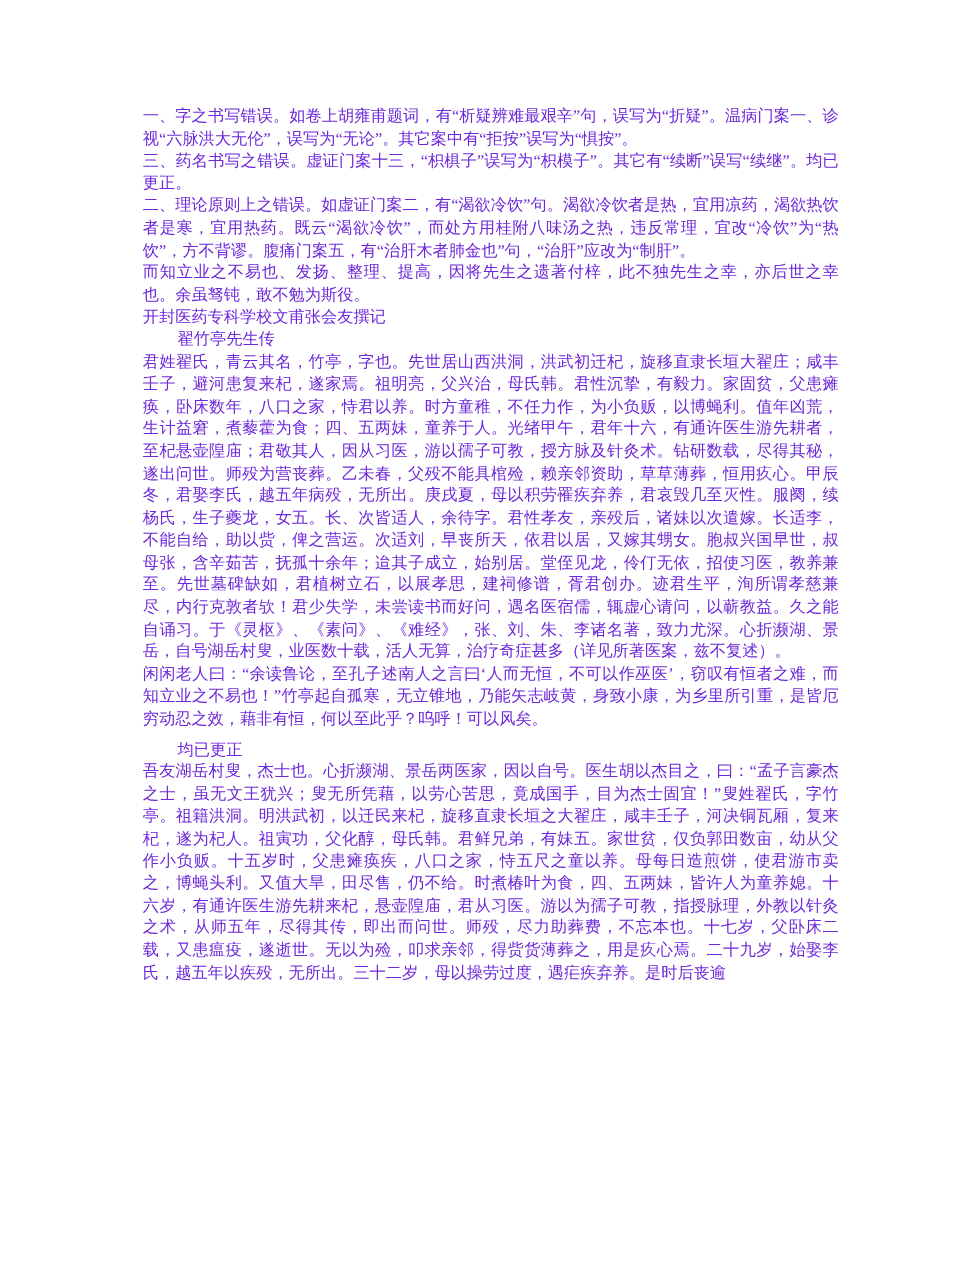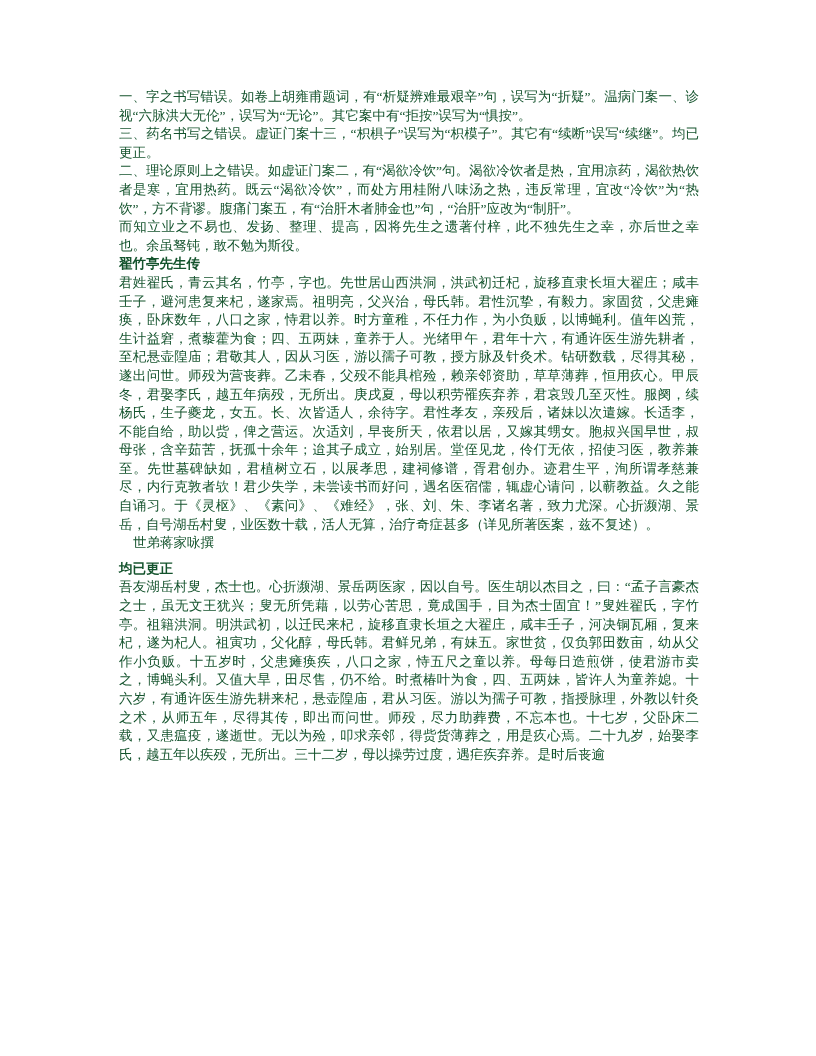--- a/index.html
+++ b/index.html
@@ -12,40 +12,41 @@
   .page {
     position: relative;
     width: 816px; height: 1056px;
     background: #ffffff;
     overflow: hidden;
   }
   .text-block {
     position: absolute;
     left: 119px; top: 88px;
     width: 580px;
-    color: #14532d;
+    color: #6d28d9;
     font-size: 13.5px;
     line-height: 18.6px;
     text-align: justify;
     text-justify: inter-character;
     word-break: break-all;
   }
   .text-block p { margin: 0; padding: 0; }
   p.indented { text-indent: 14px; }
   p.spaced-before { margin-top: 7px; }
-  p.title { font-weight: bold; }
+  p.title { font-weight: normal; margin-left: 29px; }
 </style>
 </head>
 <body>
 
 <div class="page">
   <div class="text-block">
     <p class="para">一、字之书写错误。如卷上胡雍甫题词，有“析疑辨难最艰辛”句，误写为“折疑”。温病门案一、诊视“六脉洪大无伦”，误写为“无论”。其它案中有“拒按”误写为“惧按”。</p>
     <p class="para">三、药名书写之错误。虚证门案十三，“枳椇子”误写为“枳模子”。其它有“续断”误写“续继”。均已更正。</p>
     <p class="para">二、理论原则上之错误。如虚证门案二，有“渴欲冷饮”句。渴欲冷饮者是热，宜用凉药，渴欲热饮者是寒，宜用热药。既云“渴欲冷饮”，而处方用桂附八味汤之热，违反常理，宜改“冷饮”为“热饮”，方不背谬。腹痛门案五，有“治肝木者肺金也”句，“治肝”应改为“制肝”。</p>
     <p class="para">而知立业之不易也、发扬、整理、提高，因将先生之遗著付梓，此不独先生之幸，亦后世之幸也。余虽驽钝，敢不勉为斯役。</p>
+    <p class="line">开封医药专科学校文甫张会友撰记</p>
     <p class="title">翟竹亭先生传</p>
     <p class="para">君姓翟氏，青云其名，竹亭，字也。先世居山西洪洞，洪武初迁杞，旋移直隶长垣大翟庄；咸丰壬子，避河患复来杞，遂家焉。祖明亮，父兴治，母氏韩。君性沉挚，有毅力。家固贫，父患瘫痪，卧床数年，八口之家，恃君以养。时方童稚，不任力作，为小负贩，以博蝇利。值年凶荒，生计益窘，煮藜藿为食；四、五两妹，童养于人。光绪甲午，君年十六，有通许医生游先耕者，至杞悬壶隍庙；君敬其人，因从习医，游以孺子可教，授方脉及针灸术。钻研数载，尽得其秘，遂出问世。师殁为营丧葬。乙未春，父殁不能具棺殓，赖亲邻资助，草草薄葬，恒用疚心。甲辰冬，君娶李氏，越五年病殁，无所出。庚戌夏，母以积劳罹疾弃养，君哀毁几至灭性。服阕，续杨氏，生子夔龙，女五。长、次皆适人，余待字。君性孝友，亲殁后，诸妹以次遣嫁。长适李，不能自给，助以赀，俾之营运。次适刘，早丧所天，依君以居，又嫁其甥女。胞叔兴国早世，叔母张，含辛茹苦，抚孤十余年；迨其子成立，始别居。堂侄见龙，伶仃无依，招使习医，教养兼至。先世墓碑缺如，君植树立石，以展孝思，建祠修谱，胥君创办。迹君生平，洵所谓孝慈兼尽，内行克敦者欤！君少失学，未尝读书而好问，遇名医宿儒，辄虚心请问，以蕲教益。久之能自诵习。于《灵枢》、《素问》、《难经》，张、刘、朱、李诸名著，致力尤深。心折濒湖、景岳，自号湖岳村叟，业医数十载，活人无算，治疗奇症甚多（详见所著医案，兹不复述）。</p>
-    <p class="line indented">世弟蒋家咏撰</p>
+    <p class="para">闲闲老人曰：“余读鲁论，至孔子述南人之言曰‘人而无恒，不可以作巫医’，窃叹有恒者之难，而知立业之不易也！”竹亭起自孤寒，无立锥地，乃能矢志岐黄，身致小康，为乡里所引重，是皆厄穷动忍之效，藉非有恒，何以至此乎？呜呼！可以风矣。</p>
     <p class="title spaced-before">均已更正</p>
     <p class="para">吾友湖岳村叟，杰士也。心折濒湖、景岳两医家，因以自号。医生胡以杰目之，曰：“孟子言豪杰之士，虽无文王犹兴；叟无所凭藉，以劳心苦思，竟成国手，目为杰士固宜！”叟姓翟氏，字竹亭。祖籍洪洞。明洪武初，以迁民来杞，旋移直隶长垣之大翟庄，咸丰壬子，河决铜瓦厢，复来杞，遂为杞人。祖寅功，父化醇，母氏韩。君鲜兄弟，有妹五。家世贫，仅负郭田数亩，幼从父作小负贩。十五岁时，父患瘫痪疾，八口之家，恃五尺之童以养。母每日造煎饼，使君游市卖之，博蝇头利。又值大旱，田尽售，仍不给。时煮椿叶为食，四、五两妹，皆许人为童养媳。十六岁，有通许医生游先耕来杞，悬壶隍庙，君从习医。游以为孺子可教，指授脉理，外教以针灸之术，从师五年，尽得其传，即出而问世。师殁，尽力助葬费，不忘本也。十七岁，父卧床二载，又患瘟疫，遂逝世。无以为殓，叩求亲邻，得赀货薄葬之，用是疚心焉。二十九岁，始娶李氏，越五年以疾殁，无所出。三十二岁，母以操劳过度，遇疟疾弃养。是时后丧逾</p>
   </div>
 </div>
 
 </body></html>

